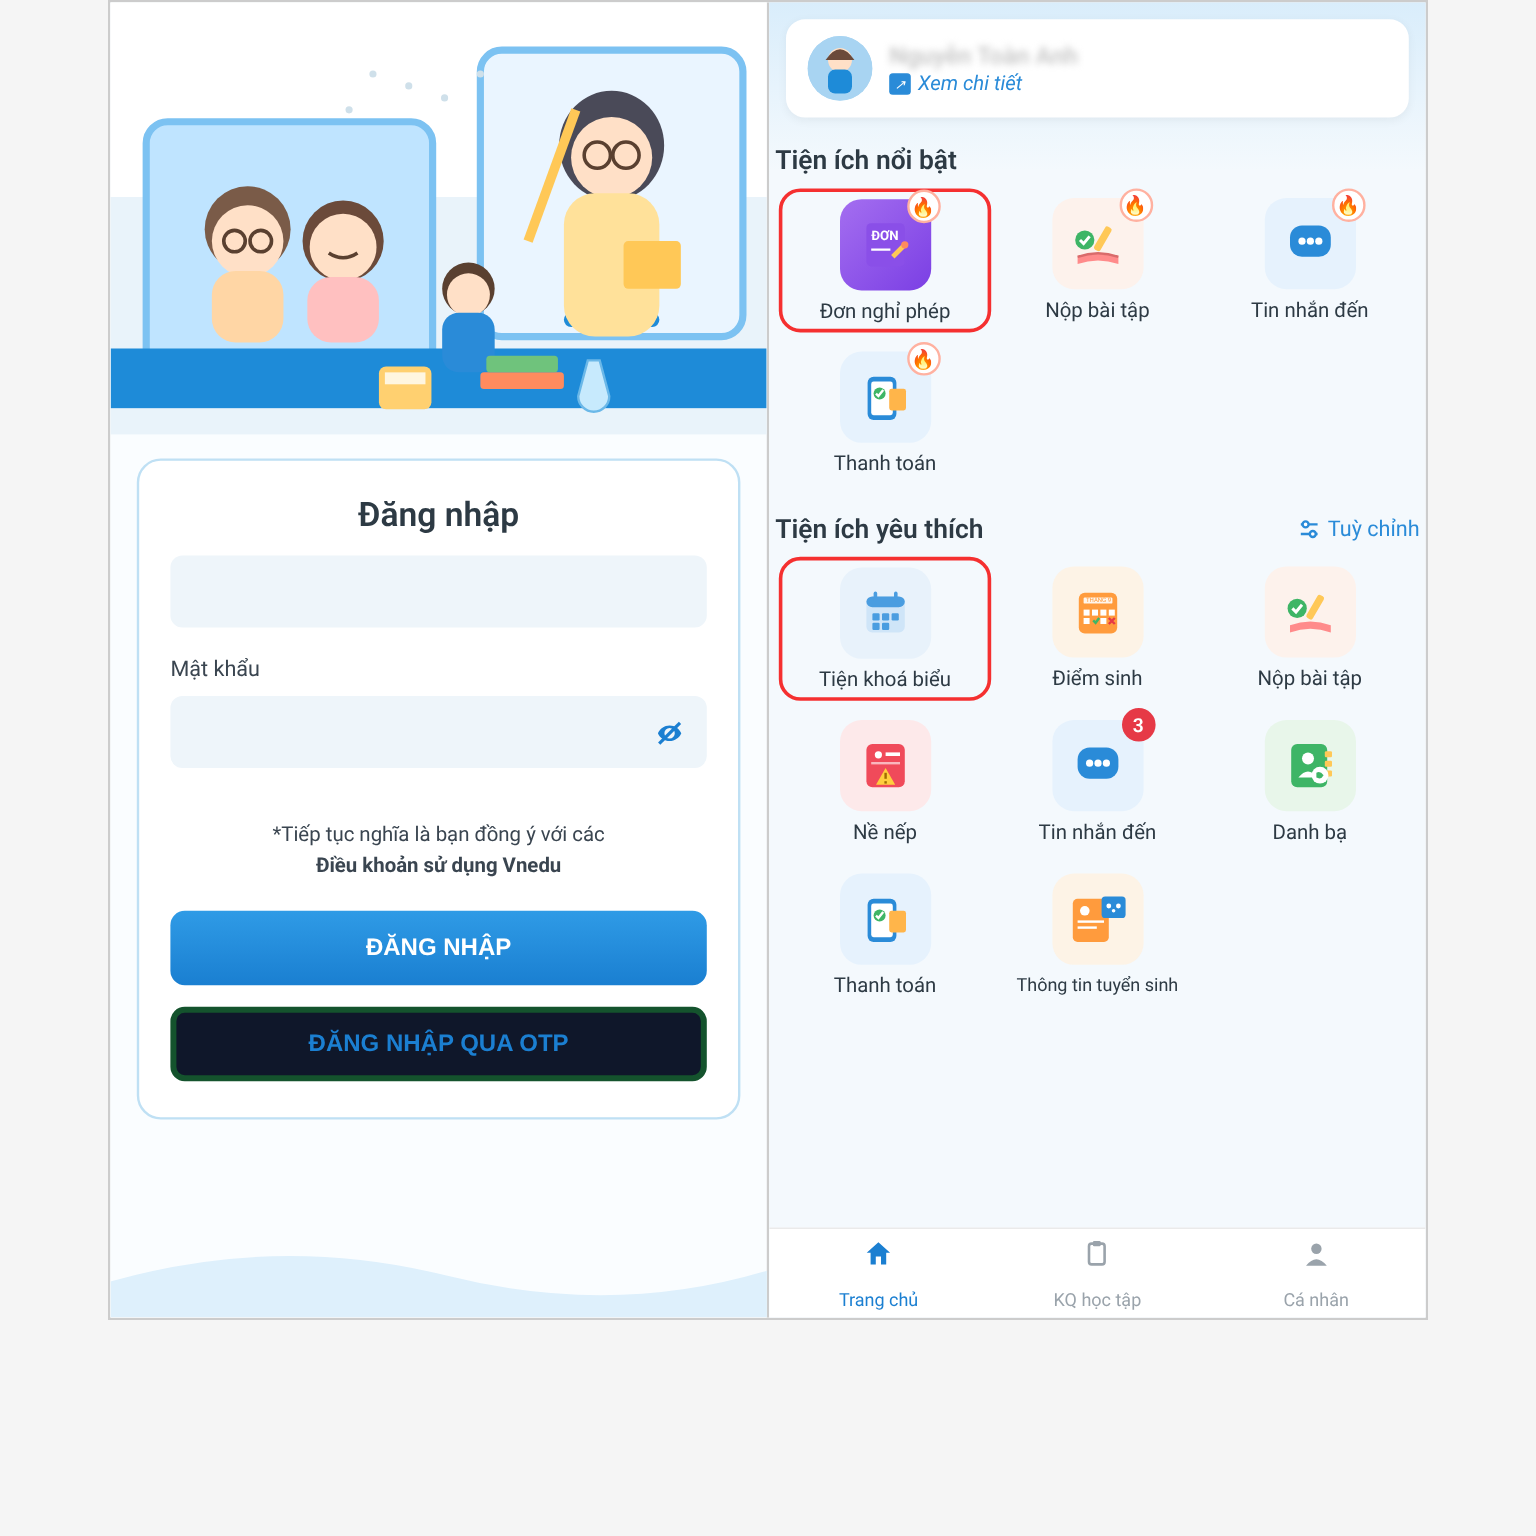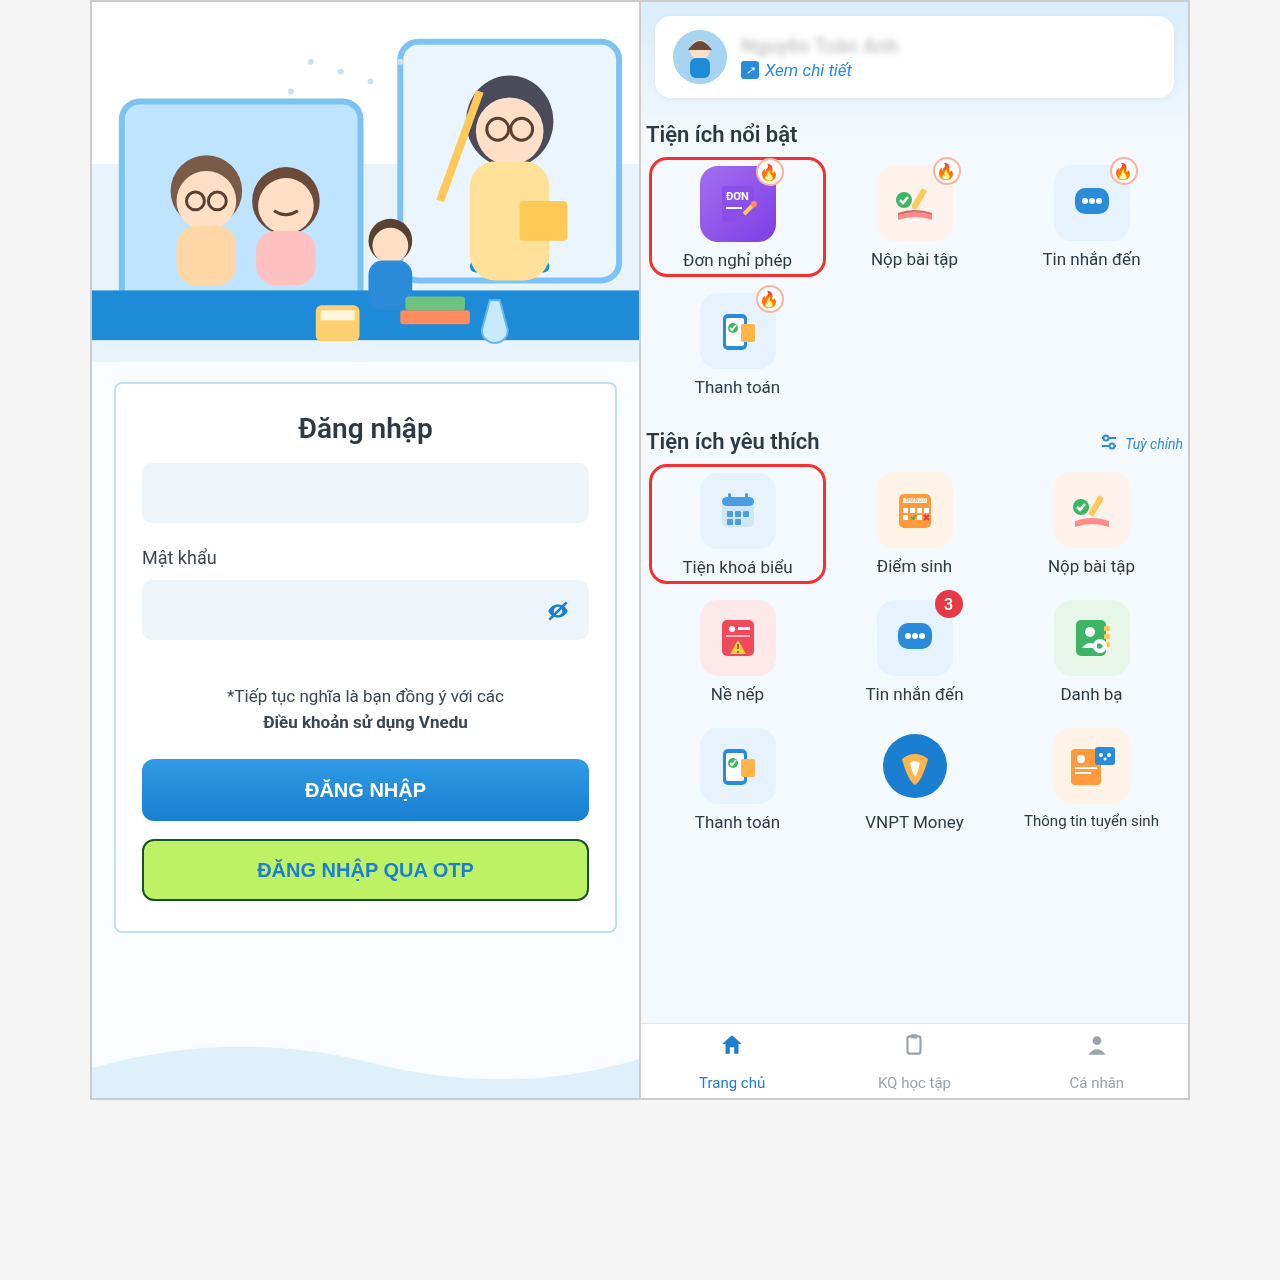--- a/index.html
+++ b/index.html
@@ -5,44 +5,44 @@
 * { box-sizing: border-box; margin: 0; padding: 0; }
 body { font-family: -apple-system, BlinkMacSystemFont, "Segoe UI", Roboto, Arial, sans-serif; background: #f5f5f5; display: flex; justify-content: center; }
 .container { display: flex; width: 1100px; height: 1100px; background: #fff; border: 2px solid #ccc; }
 .panel { flex: 1; position: relative; overflow: hidden; background: #fafdff; }
 .panel-left { border-right: 2px solid #ccc; }
 
 
 .illustration { height: 360px; position: relative; overflow: hidden; background: linear-gradient(#fff 45%, #e9f3fa 45%); }
 .illu-svg { position: absolute; inset: 0; }
 
-.login-card { margin: 20px 22px 0; border: 2px solid #bfe0f4; border-radius: 8px; padding: 28px 26px 30px; background: #fff; }
+.login-card { margin: 20px 22px 0; border: 2px solid #bfe0f4; border-radius: 20px; padding: 28px 26px 30px; background: #fff; }
 .login-title { text-align: center; font-size: 28px; font-weight: 600; color: #2d3a44; margin-bottom: 18px; }
 .field-label { font-size: 18px; color: #3a4550; margin-bottom: 12px; }
 .input { width: 100%; height: 60px; background: #eef5fa; border: none; border-radius: 10px; margin-bottom: 24px; font-size: 18px; padding: 0 16px; position: relative; }
 .input-wrap { position: relative; }
 .eye-icon { position: absolute; right: 18px; top: 18px; color: #1b7fd1; }
 .terms { text-align: center; font-size: 17px; color: #3a4550; line-height: 1.5; margin: 20px 0 24px; }
 .terms strong { font-weight: 700; }
 .btn { width: 100%; height: 62px; border-radius: 12px; font-size: 20px; font-weight: 600; display: flex; align-items: center; justify-content: center; cursor: pointer; }
 .btn-primary { background: linear-gradient(180deg, #2f9be6, #1a7fd1); color: #fff; border: none; margin-bottom: 18px; }
-.btn-outline { background: #bef264; color: #1b7fd1; border: 2px solid #14532d; }
+.btn-outline { background: #0f172a; color: #1b7fd1; border: 5px solid #14532d; }
 .bottom-wave { position: absolute; bottom: 0; left: 0; right: 0; height: 70px; }
 
 
 .panel-right { background: linear-gradient(180deg, #d9edfb 0%, #f4f9fd 140px, #f4f9fd 100%); display: flex; flex-direction: column; }
 .profile-card { margin: 14px 14px 0; background: #fff; border-radius: 16px; padding: 14px 18px; display: flex; align-items: center; gap: 14px; box-shadow: 0 2px 8px rgba(0,0,0,.05); }
 .avatar { width: 54px; height: 54px; border-radius: 50%; background: #a8d4f2; display: flex; align-items: center; justify-content: center; overflow: hidden; }
 .profile-name { font-size: 20px; font-weight: 600; color: #c7c7c7; filter: blur(3px); }
 .profile-link { display: flex; align-items: center; gap: 6px; font-size: 17px; color: #2a8bd8; font-style: italic; margin-top: 2px; }
 .profile-link .sq { width: 18px; height: 18px; background: #2a8bd8; border-radius: 3px; display: inline-flex; align-items: center; justify-content: center; color: #fff; font-size: 11px; }
 
 .section-hdr { display: flex; justify-content: space-between; align-items: center; padding: 24px 5px 10px; }
 .section-title { font-size: 22px; font-weight: 600; color: #2d3a44; }
-.customize { color: #2a8bd8; font-size: 14px; display: flex; align-items: flex-end; gap: 6px; font-style: italic; }
+.customize { color: #2a8bd8; font-size: 18px; display: flex; align-items: flex-start; gap: 6px; }
 
 .grid { display: grid; grid-template-columns: repeat(3, 1fr); gap: 8px 0; padding: 0 8px; }
 .tile { display: flex; flex-direction: column; align-items: center; padding: 8px 4px; position: relative; }
 .icon-box { width: 76px; height: 76px; border-radius: 18px; display: flex; align-items: center; justify-content: center; position: relative; margin-bottom: 8px; }
 .tile-label { font-size: 17px; color: #2d3a44; text-align: center; white-space: nowrap; }
 .hot-badge { position: absolute; top: -8px; right: -8px; width: 28px; height: 28px; border-radius: 50%; background: #fff; border: 2px solid #ffb1a0; display: flex; align-items: center; justify-content: center; }
 .count-badge { position: absolute; top: -10px; right: -10px; width: 28px; height: 28px; border-radius: 50%; background: #e63946; color: #fff; font-size: 16px; font-weight: 600; display: flex; align-items: center; justify-content: center; }
 .highlight-ring { border: 3px solid #f53030; border-radius: 18px; padding: 6px 6px 4px; }
 
 .bottom-nav { margin-top: auto; display: flex; border-top: 1px solid #e5e5e5; background: #fff; }
@@ -328,30 +328,20 @@
               <rect x="10" y="8" width="24" height="36" rx="5" fill="#2a8bd8"></rect>
               <rect x="13" y="12" width="18" height="28" rx="2" fill="#fff"></rect>
               <circle cx="20" cy="22" r="5" fill="#3eb566"></circle>
               <path d="M17 22 l2 2 l4 -5" stroke="#fff" stroke-width="2" fill="none"></path>
               <rect x="28" y="18" width="14" height="18" rx="2" fill="#ffb54a"></rect>
             </svg>
         </div>
         <div class="tile-label">Thanh toán</div>
       </div>
 
-      <div class="tile">
-        <div class="icon-box" style="background:transparent">
-          <svg width="70" height="70" viewBox="0 0 70 70">
-              <circle cx="35" cy="35" r="32" fill="#1a7fd1"></circle>
-              <path d="M22 28 q13 -10 26 0 q-6 22 -13 26 q-7 -4 -13 -26" fill="#ffb54a"></path>
-              <path d="M30 32 q5 -4 10 0 q-3 12 -5 14 q-2 -2 -5 -14" fill="#fff"></path>
-            </svg>
-        </div>
-        <div class="tile-label">VNPT Money</div>
-      </div>
 
       <div class="tile">
         <div class="icon-box" style="background:#fdf3e6">
           <svg width="54" height="54" viewBox="0 0 54 54">
               <rect x="6" y="10" width="30" height="36" rx="4" fill="#ff9b3d"></rect>
               <circle cx="16" cy="20" r="4" fill="#fff"></circle>
               <rect x="10" y="28" width="22" height="2" fill="#fff"></rect>
               <rect x="10" y="33" width="16" height="2" fill="#fff"></rect>
               <rect x="30" y="8" width="20" height="18" rx="3" fill="#2a8bd8"></rect>
               <circle cx="36" cy="16" r="2" fill="#fff"></circle>

